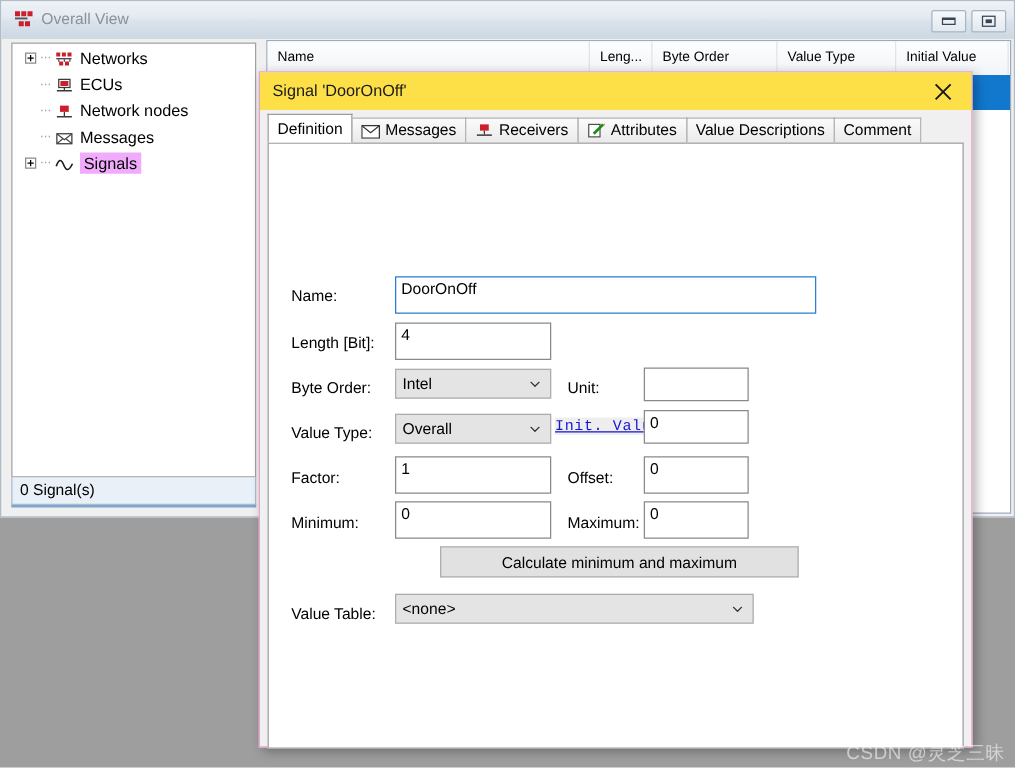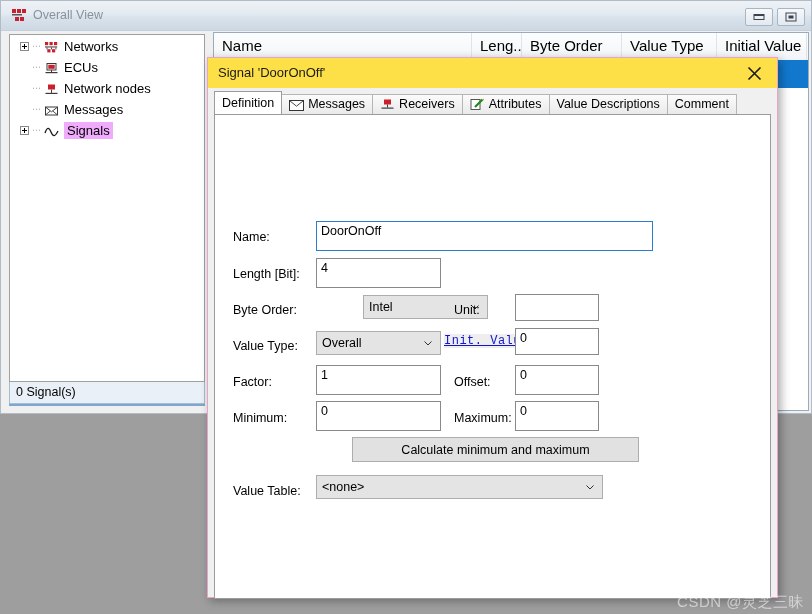--- a/index.html
+++ b/index.html
@@ -192,21 +192,21 @@
     box-sizing: border-box;
     overflow: hidden;
   }
   #table-header {
     display: flex;
     height: 27px;
     background: linear-gradient(to bottom, #fcfdfe, #f2f5f8);
     border-bottom: 1px solid #d6dde4;
   }
   #table-header .th {
-    font-size: 15px;
+    font-size: 11px;
     line-height: 26px;
     padding-left: 8px;
     border-right: 1px solid #dfe4ea;
     box-sizing: border-box;
     white-space: nowrap;
     overflow: hidden;
   }
   #table-selected-row {
     position: absolute;
     left: 0; top: 27px;
@@ -529,21 +529,21 @@
     <div class="finput focused" style="left:101px; top:106px; width:337px; height:30px;">
       <span>DoorOnOff</span>
     </div>
 
     <span class="flabel" style="left:18px; top:152px;">Length [Bit]:</span>
     <div class="finput" style="left:101px; top:143px; width:125px; height:30px;">
       <span>4</span>
     </div>
 
     <span class="flabel" style="left:18px; top:188px;">Byte Order:</span>
-    <div class="fcombo" style="left:101px; top:180px; width:125px; height:24px;margin-left:47px;">
+    <div class="fcombo" style="left:101px; top:180px; width:125px; height:24px;">
       <span>Intel</span>
       <svg class="combo-arrow" viewBox="0 0 8 5">
         <path d="M0.5,0.5 L4,4 L7.5,0.5" fill="none" stroke="#333" stroke-width="1"></path>
       </svg>
     </div>
 
     <span class="flabel" style="left:239px; top:188px;">Unit:</span>
     <div class="finput" style="left:300px; top:179px; width:84px; height:27px;">
       <span></span>
     </div>

